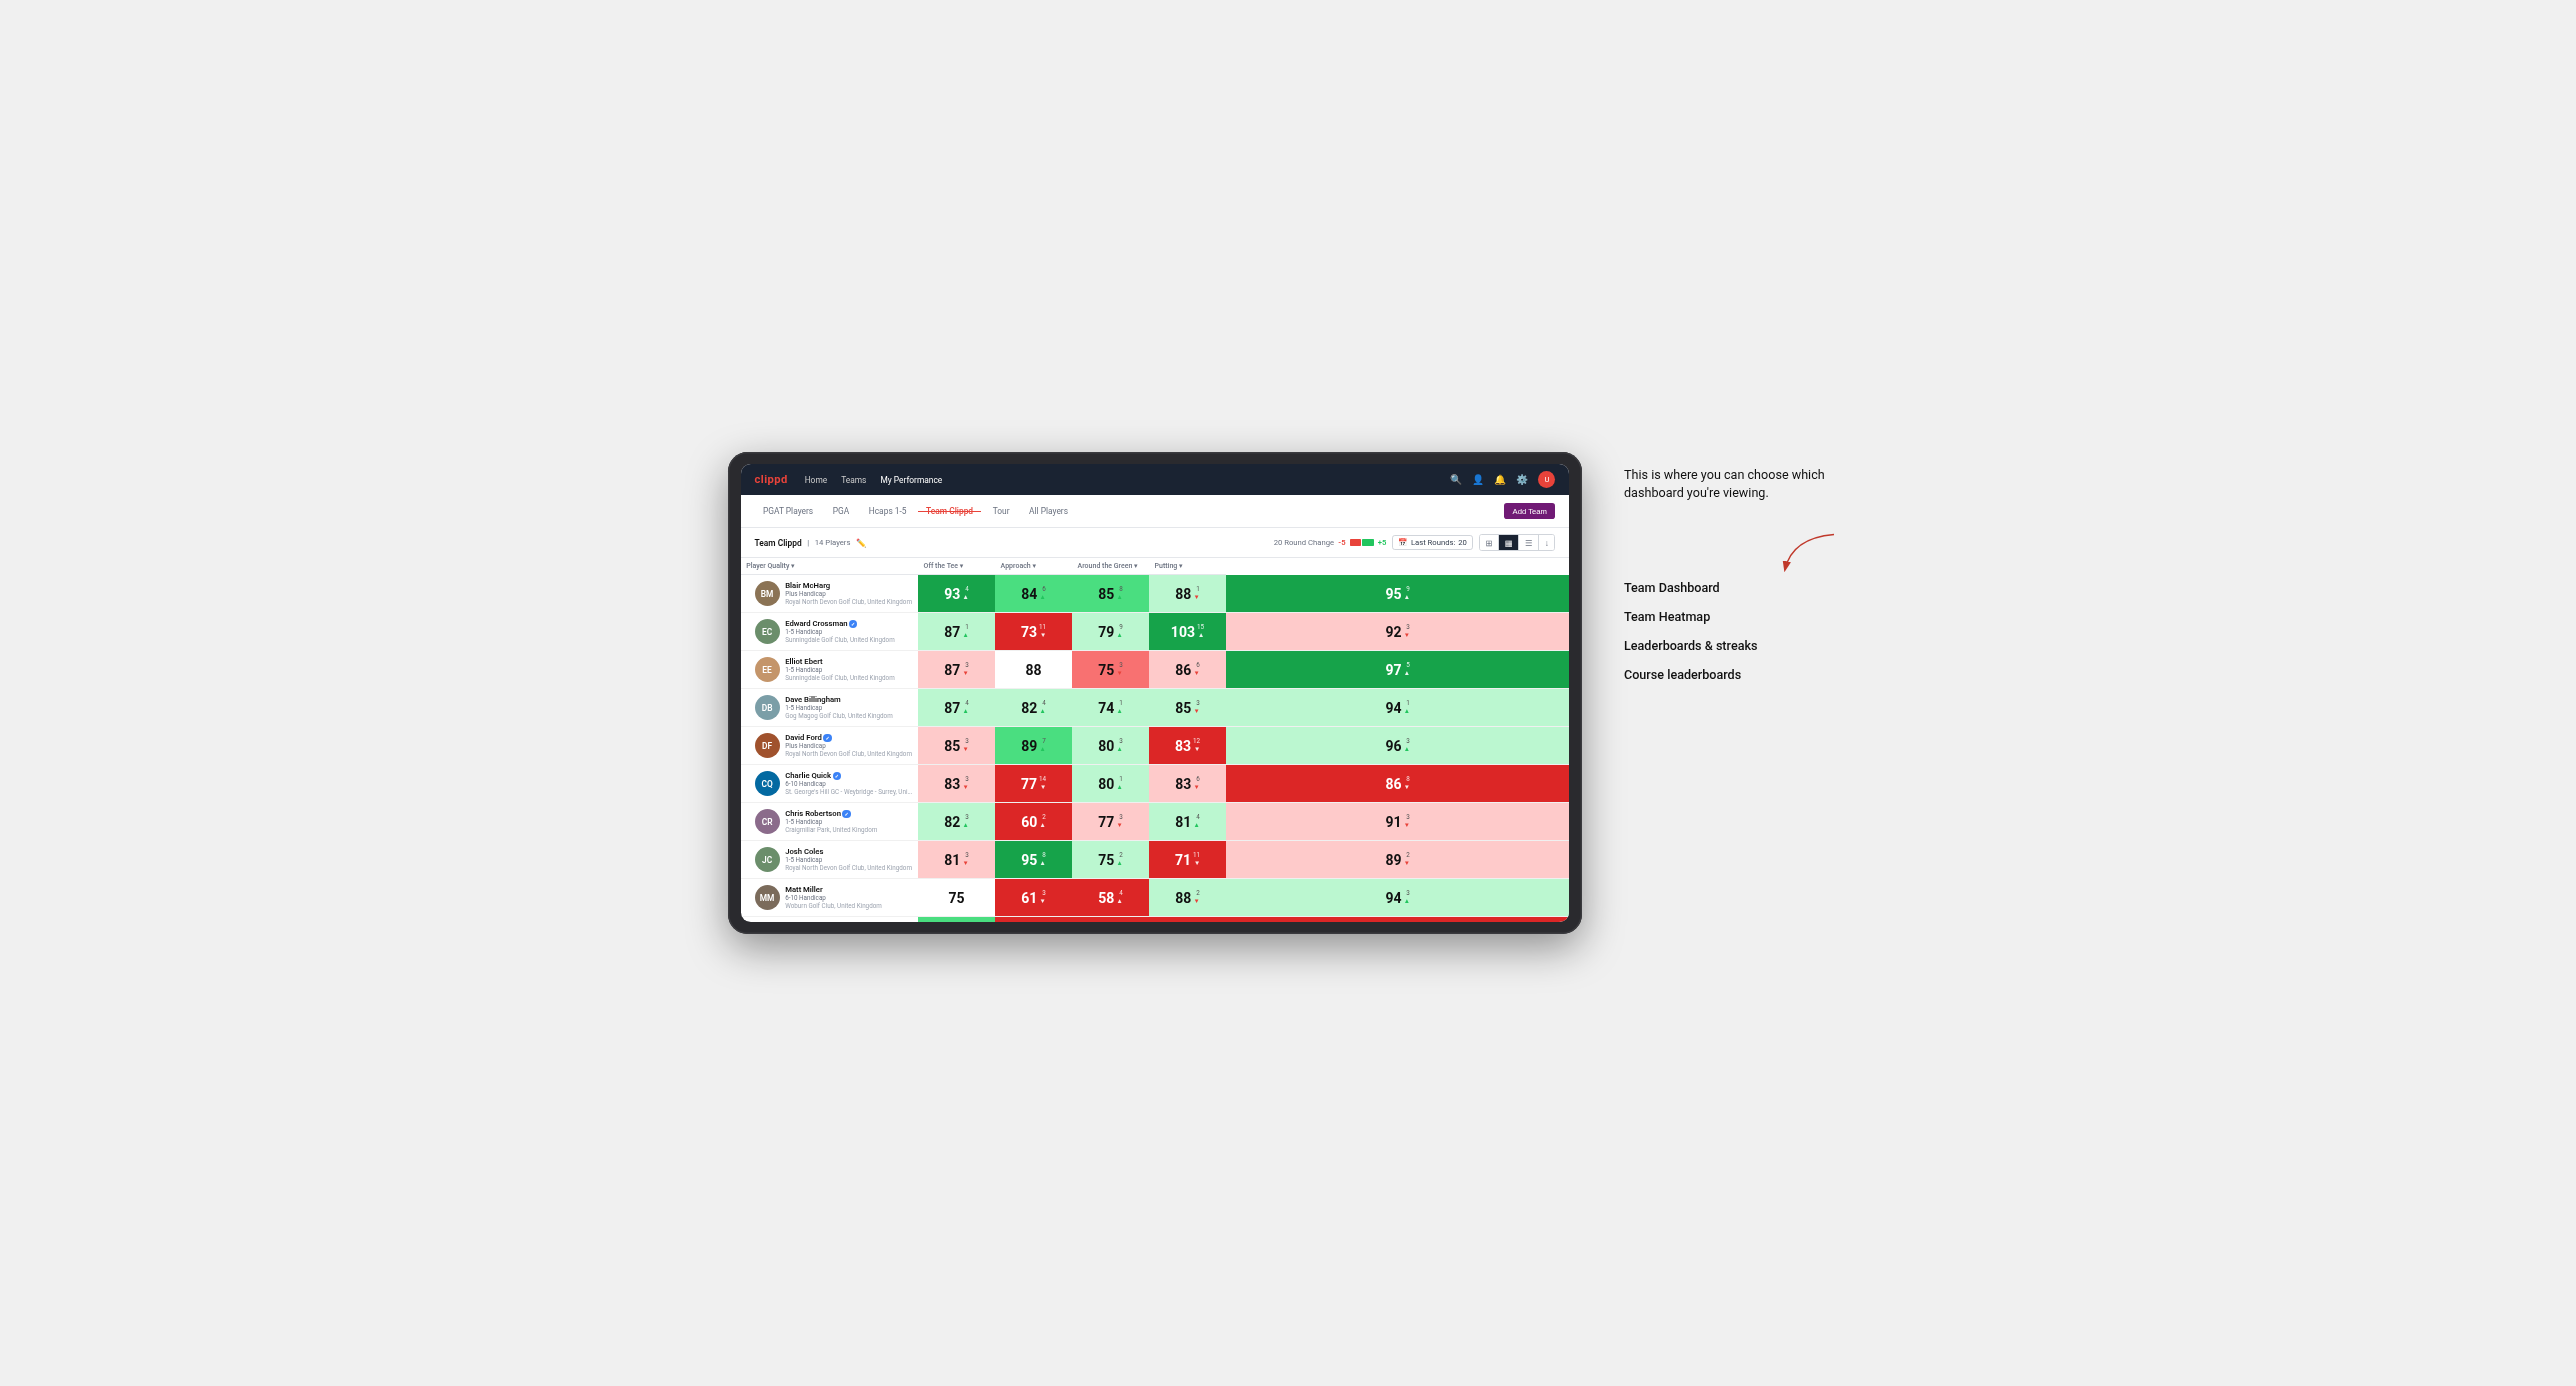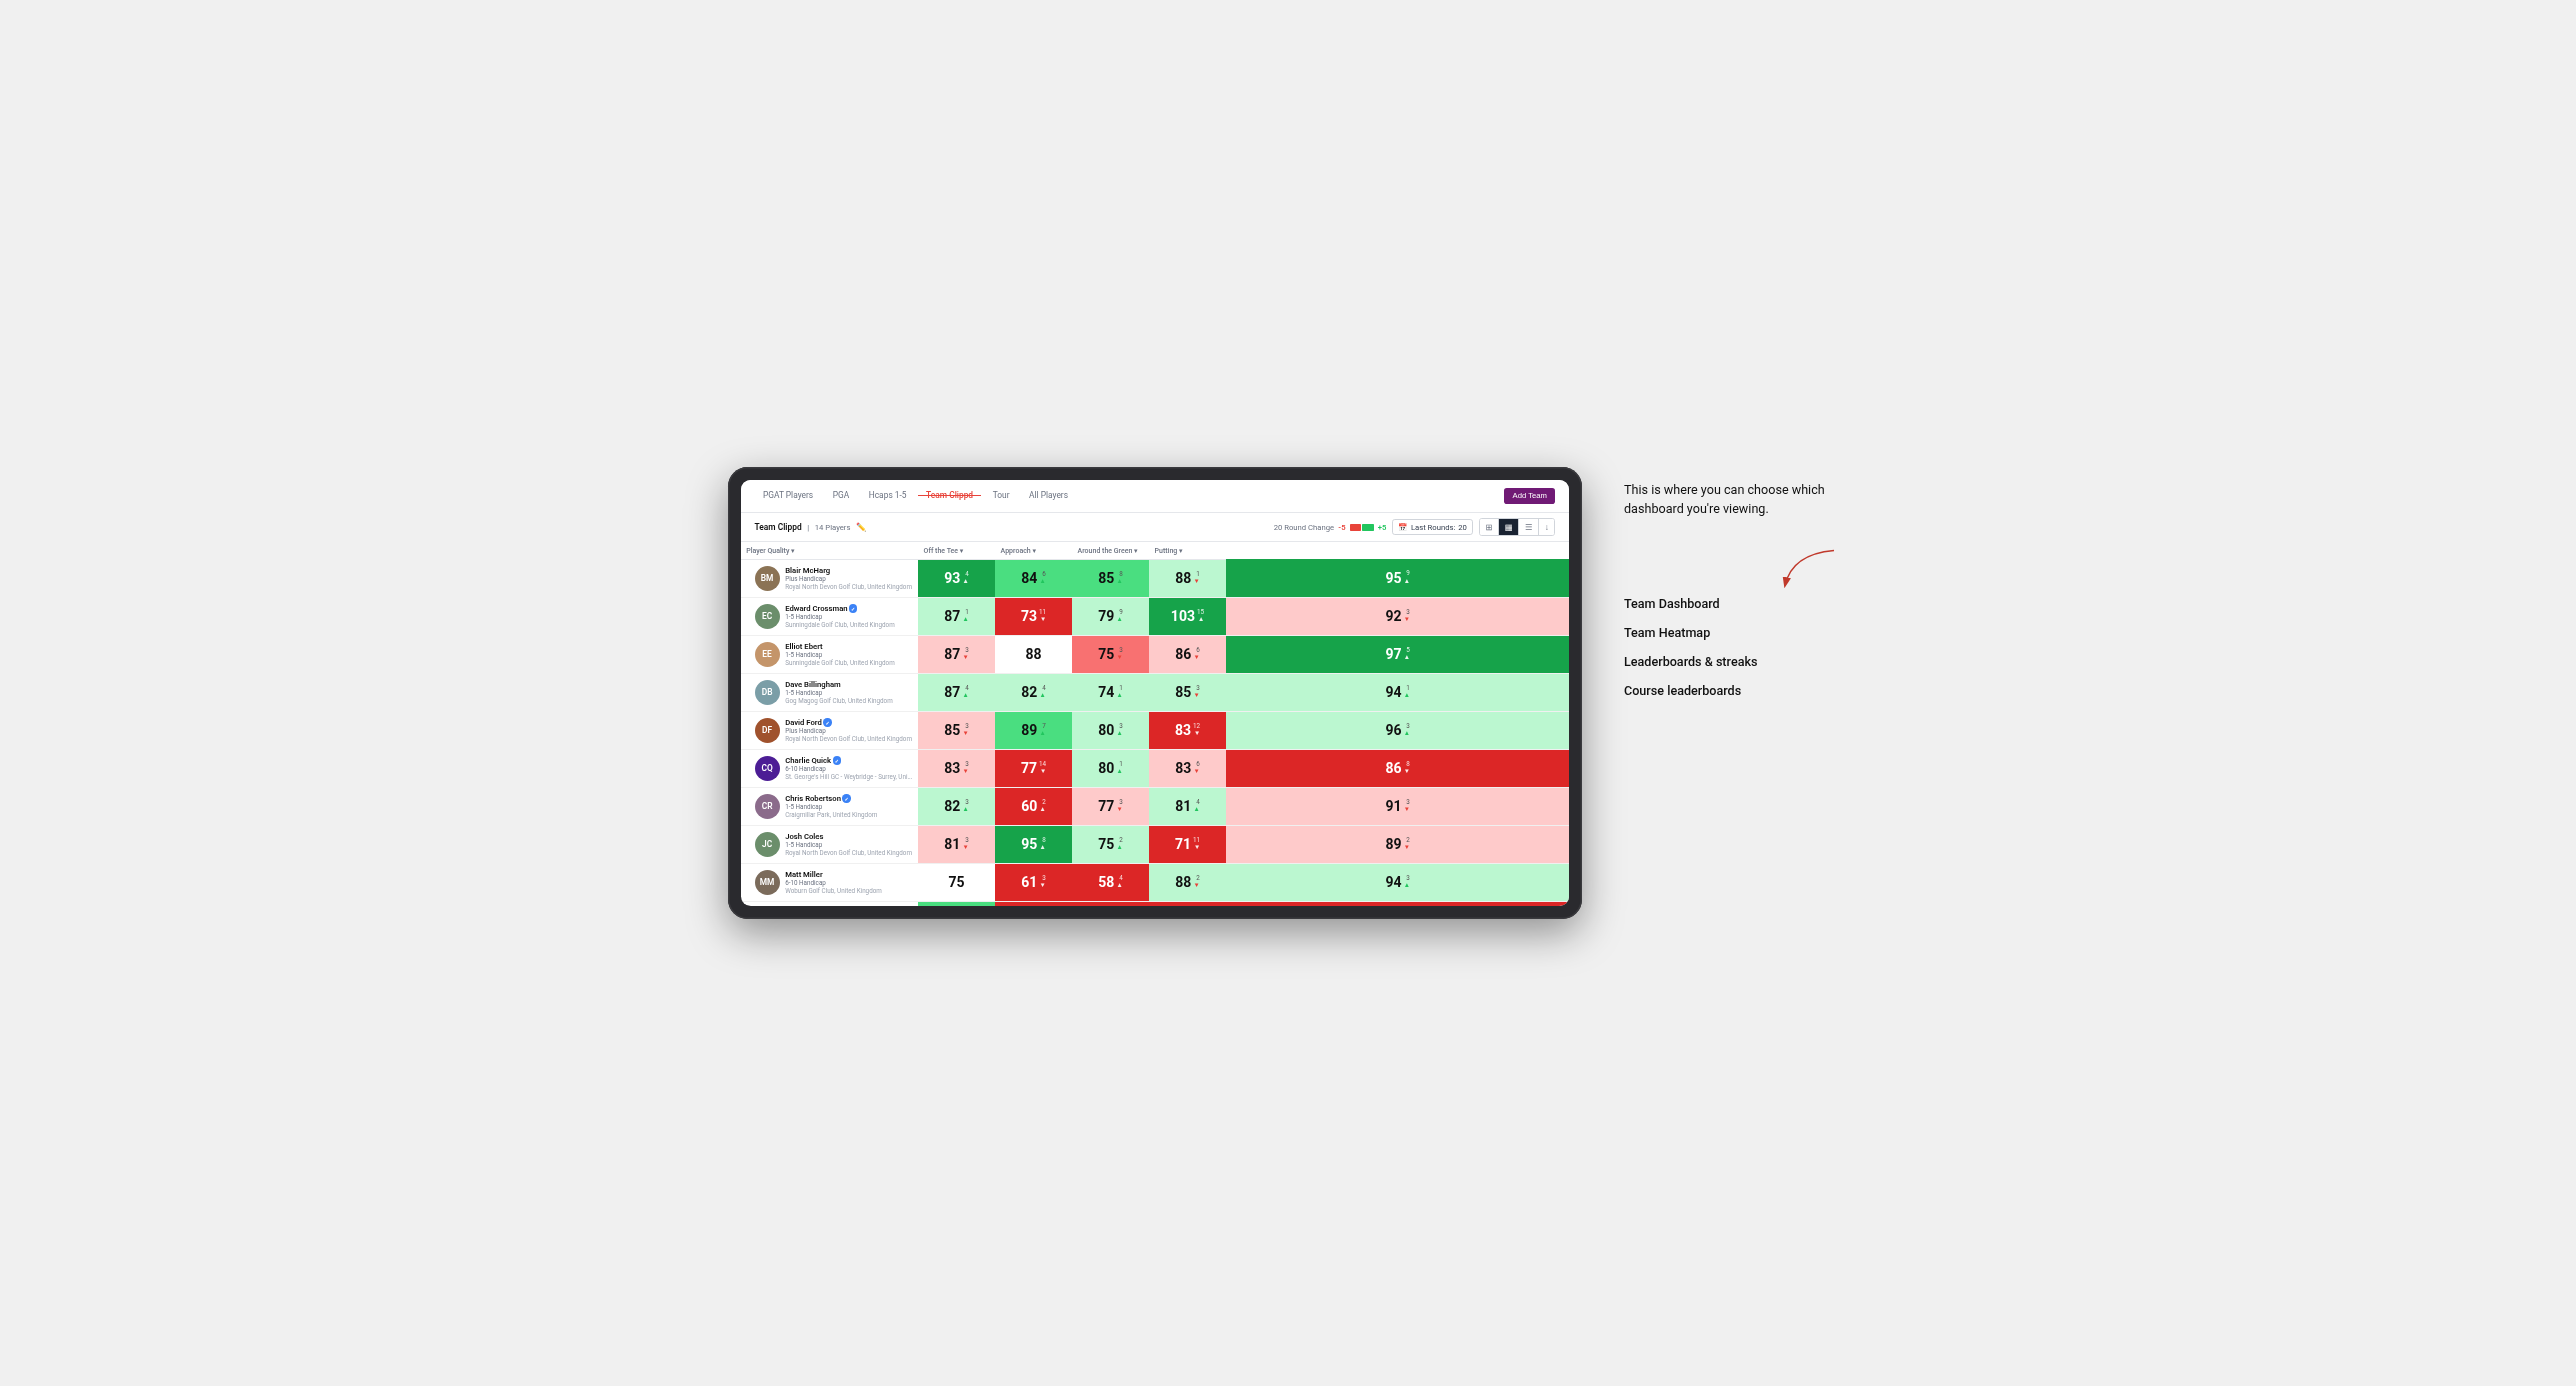--- a/index.html
+++ b/index.html
@@ -383,20 +383,35 @@
     }
   </style>
 </head>
 <body>
 
 <div class="page-wrapper">
 
   <div class="tablet-frame">
     <div class="tablet-screen">
 
+      <div class="top-nav">
+        <span class="logo">clippd</span>
+        <div class="nav-links">
+          <span class="nav-link">Home</span>
+          <span class="nav-link">Teams</span>
+          <span class="nav-link active">My Performance</span>
+        </div>
+        <div class="nav-icons">
+          <span class="nav-icon">🔍</span>
+          <span class="nav-icon">👤</span>
+          <span class="nav-icon">🔔</span>
+          <span class="nav-icon">⚙️</span>
+          <div class="avatar-circle">U</div>
+        </div>
+      </div>
 
       <div class="sub-nav">
         <span class="sub-nav-link">PGAT Players</span>
         <span class="sub-nav-link">PGA</span>
         <span class="sub-nav-link">Hcaps 1-5</span>
         <span class="sub-nav-link active">Team Clippd</span>
         <span class="sub-nav-link">Tour</span>
         <span class="sub-nav-link">All Players</span>
         <button class="add-team-btn">Add Team</button>
       </div>
@@ -729,21 +744,21 @@
           <div class="score-change">
                       <span class="score-num">3</span>
                       <span class="score-arrow-up">▲</span>
                     </div>
         </div>
       </td>
               </tr>
               <tr class="data-row">
                 <td style="cursor: pointer;">
       <div class="player-cell">
-        <div class="player-avatar" style="background:#4c1d95">CQ</div>
+        <div class="player-avatar" style="background:#0369a1">CQ</div>
         <div class="player-info">
           <div class="player-name">Charlie Quick<span class="verified-badge">✓</span></div>
           <div class="player-handicap">6-10 Handicap</div>
           <div class="player-club">St. George's Hill GC - Weybridge - Surrey, Uni...</div>
         </div>
       </div>
     </td>
                 <td class="score-cell heat-light-red">
         <div class="score-inner">
           <span class="score-main">83</span>

